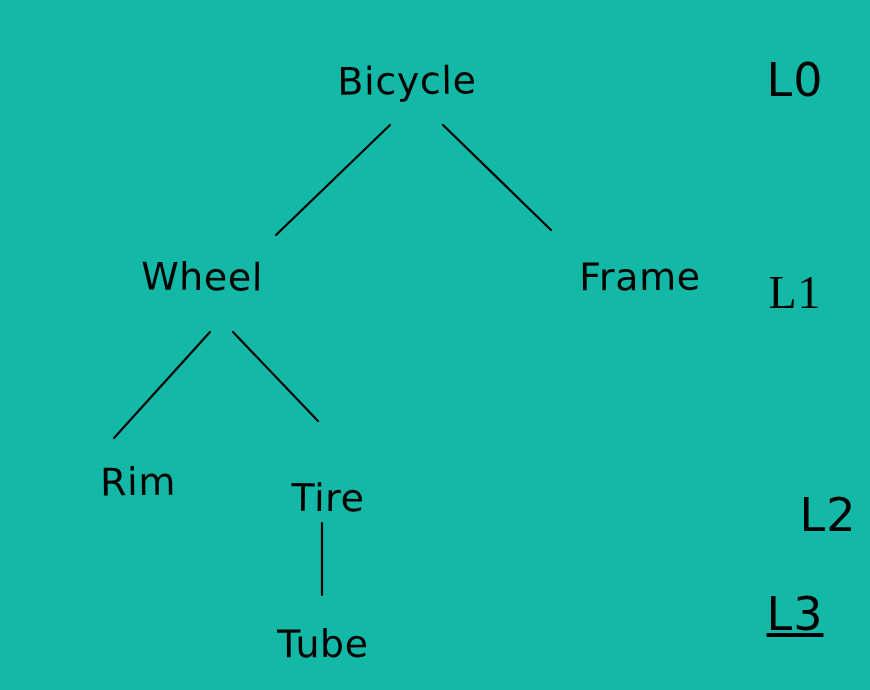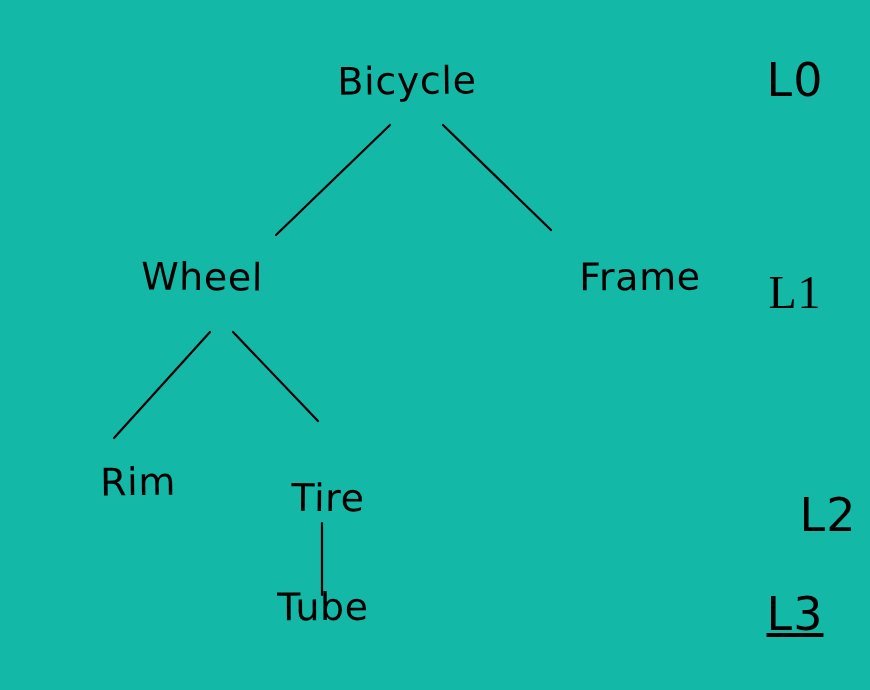--- a/index.html
+++ b/index.html
@@ -65,21 +65,21 @@
       <line x1="233" y1="332" x2="318" y2="421" stroke="#000000" stroke-width="2.2" stroke-linecap="round"></line>
       <line x1="322" y1="523" x2="322" y2="595" stroke="#000000" stroke-width="2.2" stroke-linecap="round"></line>
     </svg>
 
   <div id="node-layer">
       <div class="node-label tilt-a" style="left: 407px; top: 62px;">Bicycle</div>
       <div class="node-label tilt-b" style="left: 202px; top: 258px;">Wheel</div>
       <div class="node-label tilt-c" style="left: 640px; top: 258px;">Frame</div>
       <div class="node-label tilt-a" style="left: 138px; top: 463px;">Rim</div>
       <div class="node-label tilt-b" style="left: 328px; top: 479px;">Tire</div>
-      <div class="node-label tilt-c" style="left: 323px; top: 588px;">Tube</div>
+      <div class="node-label tilt-c" style="left: 323px; top: 625px;">Tube</div>
     </div>
 
   <div id="level-layer">
       <div class="level-label" style="left: 795px; top: 57px;">L0</div>
       <div class="level-label" style="left: 795px; top: 270px; font-family: Liberation Serif, serif;">L1</div>
       <div class="level-label" style="left: 828px; top: 456px; margin-top: 36px;">L2</div>
       <div class="level-label" style="left: 795px; top: 591px; text-decoration: underline;">L3</div>
     </div>
 
 </div>

